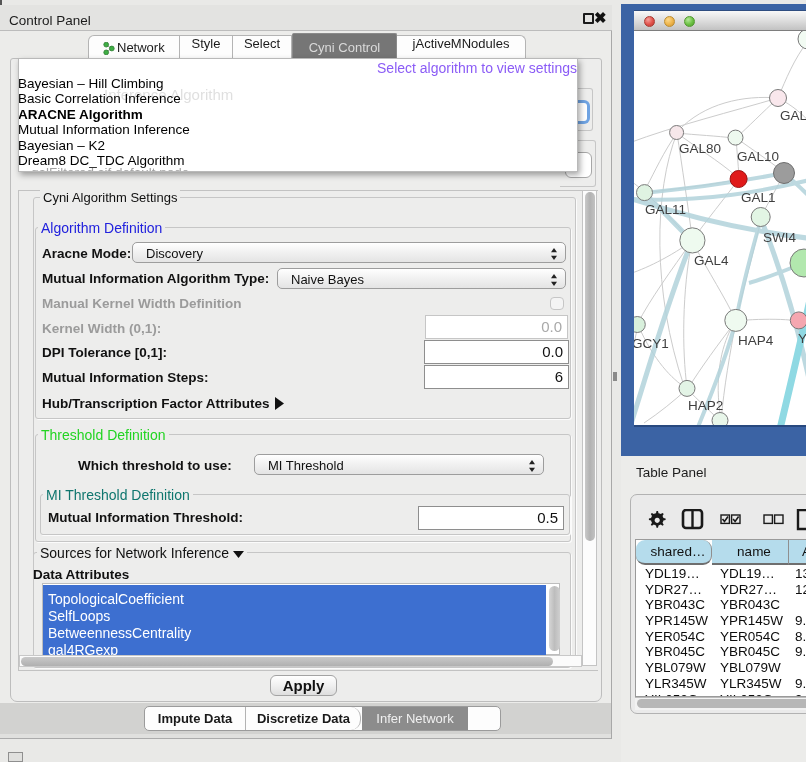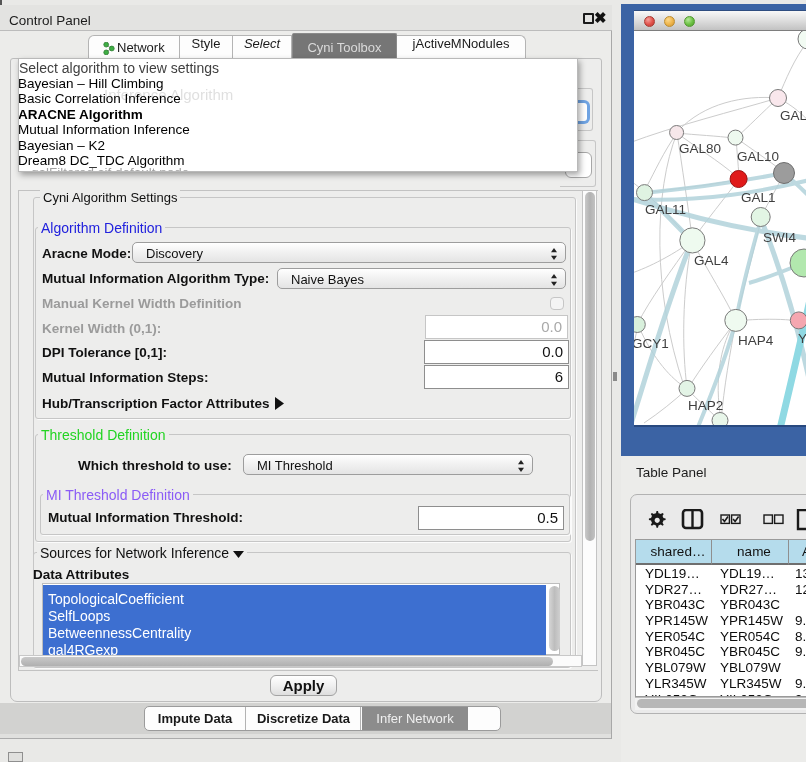--- a/index.html
+++ b/index.html
@@ -71,22 +71,22 @@
         <g stroke="#9a9a9a" stroke-width="1" fill="none">
           <path d="M3.5 3 L8.5 6.5 M3.5 10 L8.5 6.5"></path>
         </g>
         <circle cx="3.2" cy="2.6" r="2.4" fill="#3fae44" stroke="#2c7c30" stroke-width="0.8"></circle>
         <circle cx="8.8" cy="6.5" r="2.4" fill="#3fae44" stroke="#2c7c30" stroke-width="0.8"></circle>
         <circle cx="3.2" cy="10.4" r="2.4" fill="#3fae44" stroke="#2c7c30" stroke-width="0.8"></circle>
       </svg>
       <span style="position:absolute; left:28px; top:4px;">Network</span>
     </div>
   <div class="tab" style="left:180px; width:53px; border-radius:0; border-left:none;">Style</div>
-  <div class="tab" style="left:233px; width:59px; border-radius:0; border-left:none;font-style:italic;">Select</div>
-  <div class="tab tabsel" style="left:292px; top:28px; height:25px; padding-top:6px; width:105px; border-radius:2px 2px 0 0;">Cyni Toolbox</div>
+  <div class="tab" style="left:233px; width:59px; border-radius:0; border-left:none;">Select</div>
+  <div class="tab tabsel" style="left:292px; top:28px; height:25px; padding-top:6px; width:105px; border-radius:2px 2px 0 0;">Cyni Control</div>
   <div class="tab" style="left:397px; width:129px; border-radius:0 6px 0 0; border-left:none;">jActiveMNodules</div>
 
   <div class="abs" id="card"></div>
   <div class="abs" id="innerline"></div>
 </div>
 
 <div class="abs" style="left:560px; top:88px; width:33px; height:43px; border:1px solid #c6c6c6; border-left:none; border-radius:0 3px 3px 0;"></div>
 <div class="abs" style="left:575px; top:100px; width:15px; height:24px; background:#fff; border:3px solid #6fa3e2; border-left:none; border-radius:0 6px 6px 0;"></div>
 <div class="abs" style="left:560px; top:140px; width:36px; height:47px; border:1px solid #c6c6c6; border-left:none; border-radius:0 3px 3px 0;"></div>
 <div class="abs" style="left:565px; top:152px; width:27px; height:26px; background:#fff; border:1px solid #a7a7a7; border-radius:6px;"></div>
@@ -135,30 +135,30 @@
 <div class="abs b" style="left:42px; top:396px;">Hub/Transcription Factor Attributes</div>
 <svg class="abs" style="left:274px; top:397px;" width="11" height="13" viewBox="0 0 11 13">
     <path d="M1 0 L10 6.5 L1 13 Z" fill="#111"></path>
   </svg>
 
 <div class="fs" style="left:35px; top:434px; width:536px; height:108px;">
     <span class="lg" style="color:#22d422; left:2px; font-size:14px;">Threshold Definition</span>
   </div>
 
 <div class="abs b" style="left:78px; top:458px;">Which threshold to use:</div>
-<div class="combo" style="left:243px; top:454px; width:290px;padding-left:26px;">
+<div class="combo" style="left:254px; top:454px; width:290px;padding-left:26px;">
     <span class="cv">MI Threshold</span>
     <svg class="ar" viewBox="0 0 7 14">
       <path d="M3.5 0 L7 5 L0 5 Z" fill="#222"></path>
       <path d="M3.5 14 L7 9 L0 9 Z" fill="#222"></path>
     </svg>
   </div>
 
 <div class="fs" style="left:40px; top:494px; width:530px; height:41px;">
-    <span class="lg" style="color:#8b5cf6; left:2px; font-size:14px;">MI Threshold Definition</span>
+    <span class="lg" style="color:#0f766e; left:2px; font-size:14px;">MI Threshold Definition</span>
   </div>
 
 <div class="abs b" style="left:48px; top:510px;">Mutual Information Threshold:</div>
 <div class="inp" style="left:418px; top:506px; width:146px; height:24px;">0.5</div>
 
 <div class="fs" style="left:33px; top:552px; width:538px; height:116px;">
     <span class="lg" style="color:#111; left:3px; font-size:14px;">Sources for Network Inference <svg width="11" height="9" viewBox="0 0 11 9" style="vertical-align:-1px;">
         <path d="M0 1 L11 1 L5.5 8 Z" fill="#111"></path>
       </svg></span>
   </div>
@@ -176,31 +176,31 @@
 <div class="abs" style="left:19px; top:655px; width:563px; height:12px; background:#fbfbfb; border:1px solid #c8c8c8;"></div>
 <div class="abs" style="left:21px; top:656.5px; width:532px; height:9.5px; background:linear-gradient(#c9c9c9,#b0b0b0); border-radius:5px;"></div>
 
 <div class="abs" style="left:270px; top:675px; width:67px; height:21px; background:linear-gradient(#ffffff,#f0f0f0 50%,#dedede); border:1px solid #a3a3a3; border-radius:6px; text-align:center; padding-top:1px; font-size:15px; font-weight:bold;">Apply</div>
 
 <div class="abs" style="left:0px; top:703px; width:611px; height:31px; background:#d2d2d0;"></div>
 <div class="abs" style="left:0px; top:734px; width:611px; height:5px; background:#e0e0de; border-bottom:1px solid #ababab;"></div>
 
 <div class="abs" style="left:144px; top:706px; width:357px; height:25px; background:#fdfdfd; border:1px solid #9b9b9b; border-radius:5px; overflow:hidden;">
   <div class="seg" style="left:0; width:101px; border-right:1px solid #b3b3b3;">Impute Data</div>
-  <div class="seg" style="left:102px; width:114px; border-right:1px solid #b3b3b3;">Discretize Data</div>
+  <div class="seg" style="left:102px; width:114px; border-right:1px solid #b3b3b3;border-radius:10px;">Discretize Data</div>
   <div class="seg" style="left:217px; width:106px; background:#8c8c8c; color:#f0f0f0; font-weight:normal;">Infer Network</div>
 </div>
 
 <div class="abs" style="left:8px; top:752px; width:15px; height:10px; background:#e0e0de; border:1px solid #8f8f8f;"></div>
 <div class="abs" style="left:0px; top:0px; width:2px; height:5px; background:#555;"></div>
 
 <div class="abs" id="dropdown" style="left:18px; top:58px; width:560px; height:114px; background:#fff; border:1px solid #b9b9b9; box-shadow:2px 3px 6px rgba(0,0,0,0.35); z-index:50; overflow:hidden;">
   <div style="position:absolute; left:85px; top:27px; font-size:15px; color:rgba(110,110,110,0.22);">Inference Algorithm</div>
   <div style="position:absolute; left:12px; top:106px; font-size:13.5px; color:rgba(85,85,85,0.55);">galFiltered.sif default node</div>
-  <div style="text-align:left; color:#404040; font-size:14px; margin-top:1px;">Select algorithm to view settings</div>
+  <div style="text-align:right; color:#8b5cf6; font-size:14px; margin-top:1px;">Select algorithm to view settings</div>
   <div style="position:absolute; left:-1px; top:17px; font-size:13.5px; line-height:15.4px; color:#000;">
     Bayesian – Hill Climbing<br>
     Basic Correlation Inference<br>
     <span class="b">ARACNE Algorithm</span><br>
     Mutual Information Inference<br>
     Bayesian – K2<br>
     Dream8 DC_TDC Algorithm
   </div>
 </div>
 
@@ -307,21 +307,21 @@
         <rect x="127.6" y="6" width="8.4" height="8.4"></rect>
       </g>
       <g fill="none" stroke="#1a1a1a" stroke-width="1.6">
         <path d="M75.5 10 l2 2.5 l3.5 -5"></path>
         <path d="M86.1 10 l2 2.5 l3.5 -5"></path>
       </g>
       <path d="M151 1 h12 v5 h5 v14 h-17 Z" fill="none" stroke="#1a1a1a" stroke-width="2.4"></path>
     </svg>
 
     <div style="position:absolute; left:4px; top:44px; width:200px; height:158px; background:#fff; border:1px solid #9a9a9a; border-right:none; overflow:hidden;">
-      <div class="th" style="left:0; width:76px; text-indent:9px;">shared…</div>
+      <div class="th" style="left:0; width:76px; text-indent:9px;border-radius:9px;">shared…</div>
       <div class="th" style="left:76px; width:77px; text-indent:8px;">name</div>
       <div class="th" style="left:153px; width:60px; text-align:left; padding-left:13px;">A</div>
       <div class="tr" style="top:26px;">
           <span class="tc" style="left:9px;">YDL19…</span>
           <span class="tc" style="left:84px;">YDL19…</span>
           <span class="tc" style="left:159px;">13</span>
         </div>
       <div class="tr" style="top:42px;">
           <span class="tc" style="left:9px;">YDR27…</span>
           <span class="tc" style="left:84px;">YDR27…</span>

